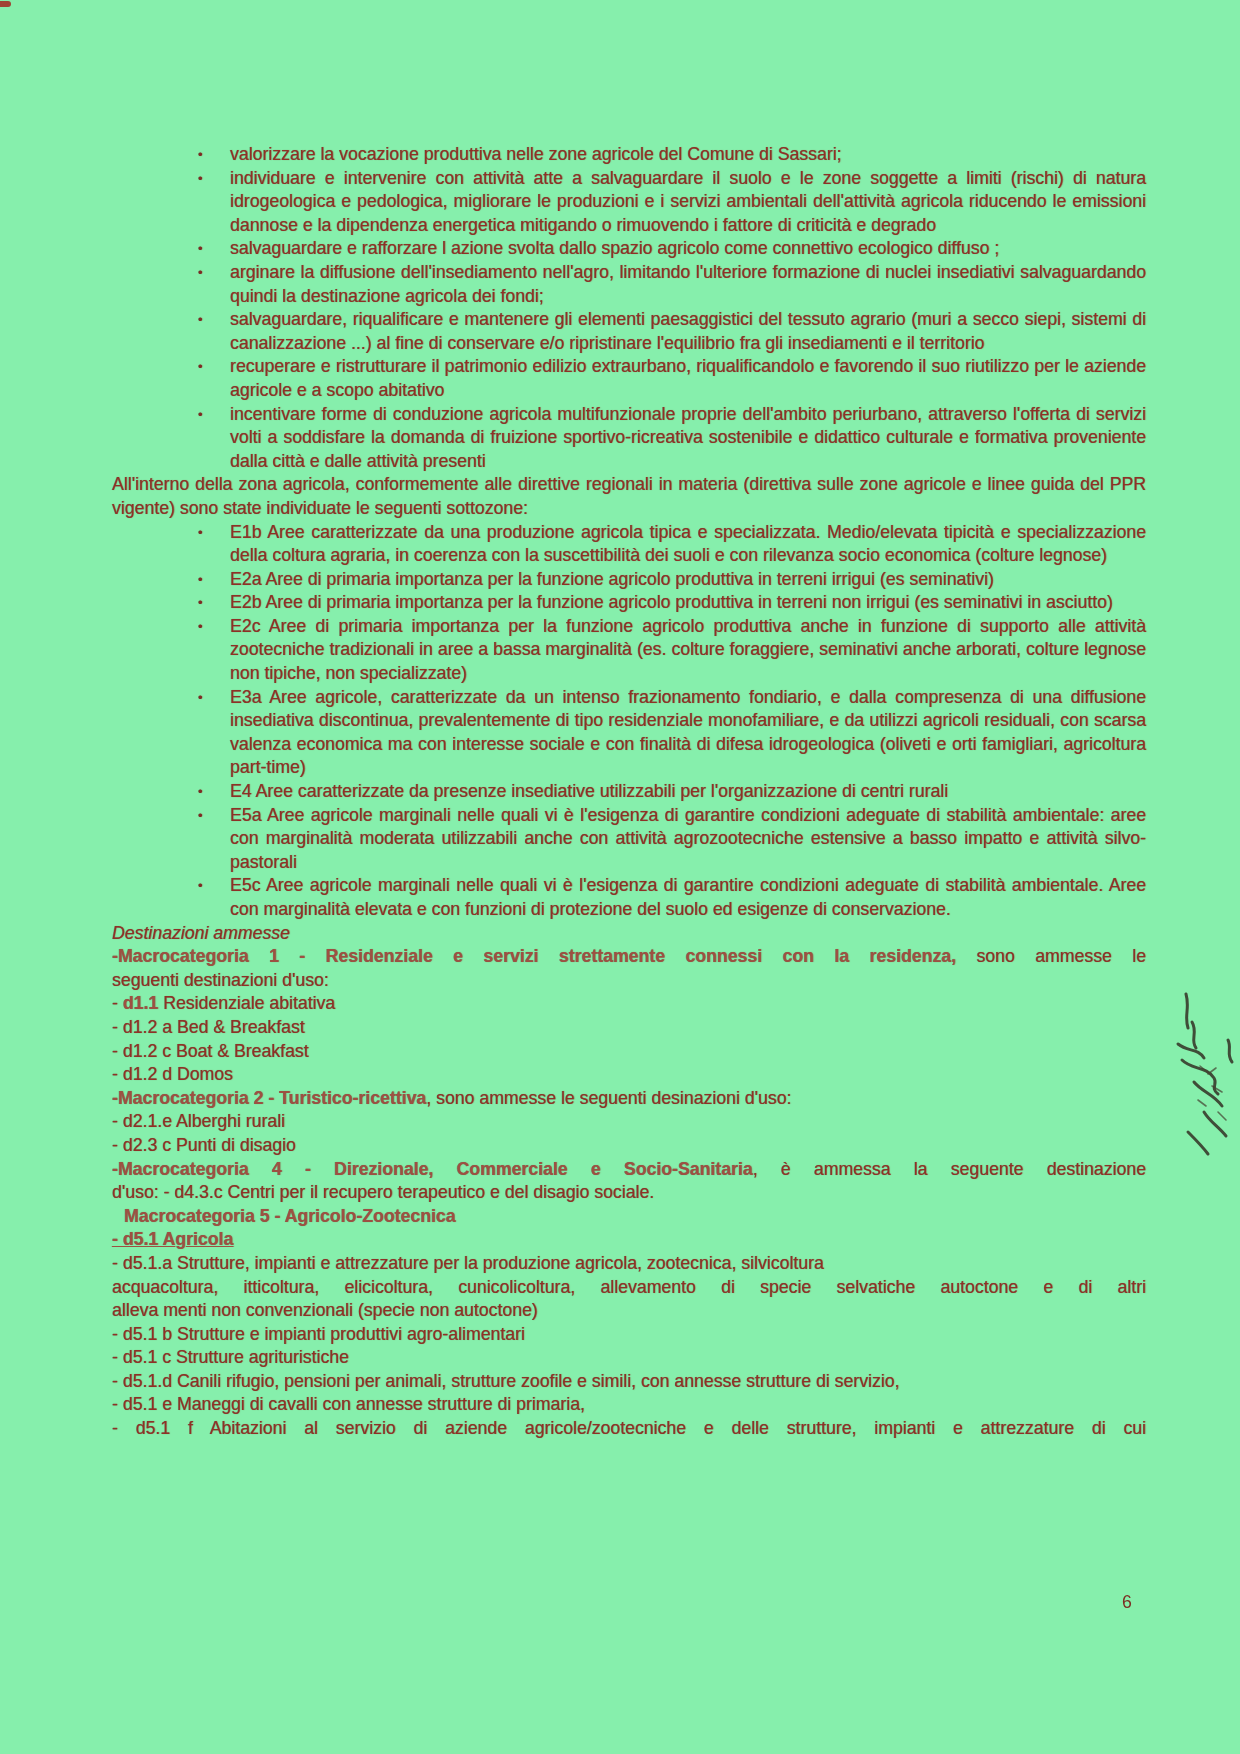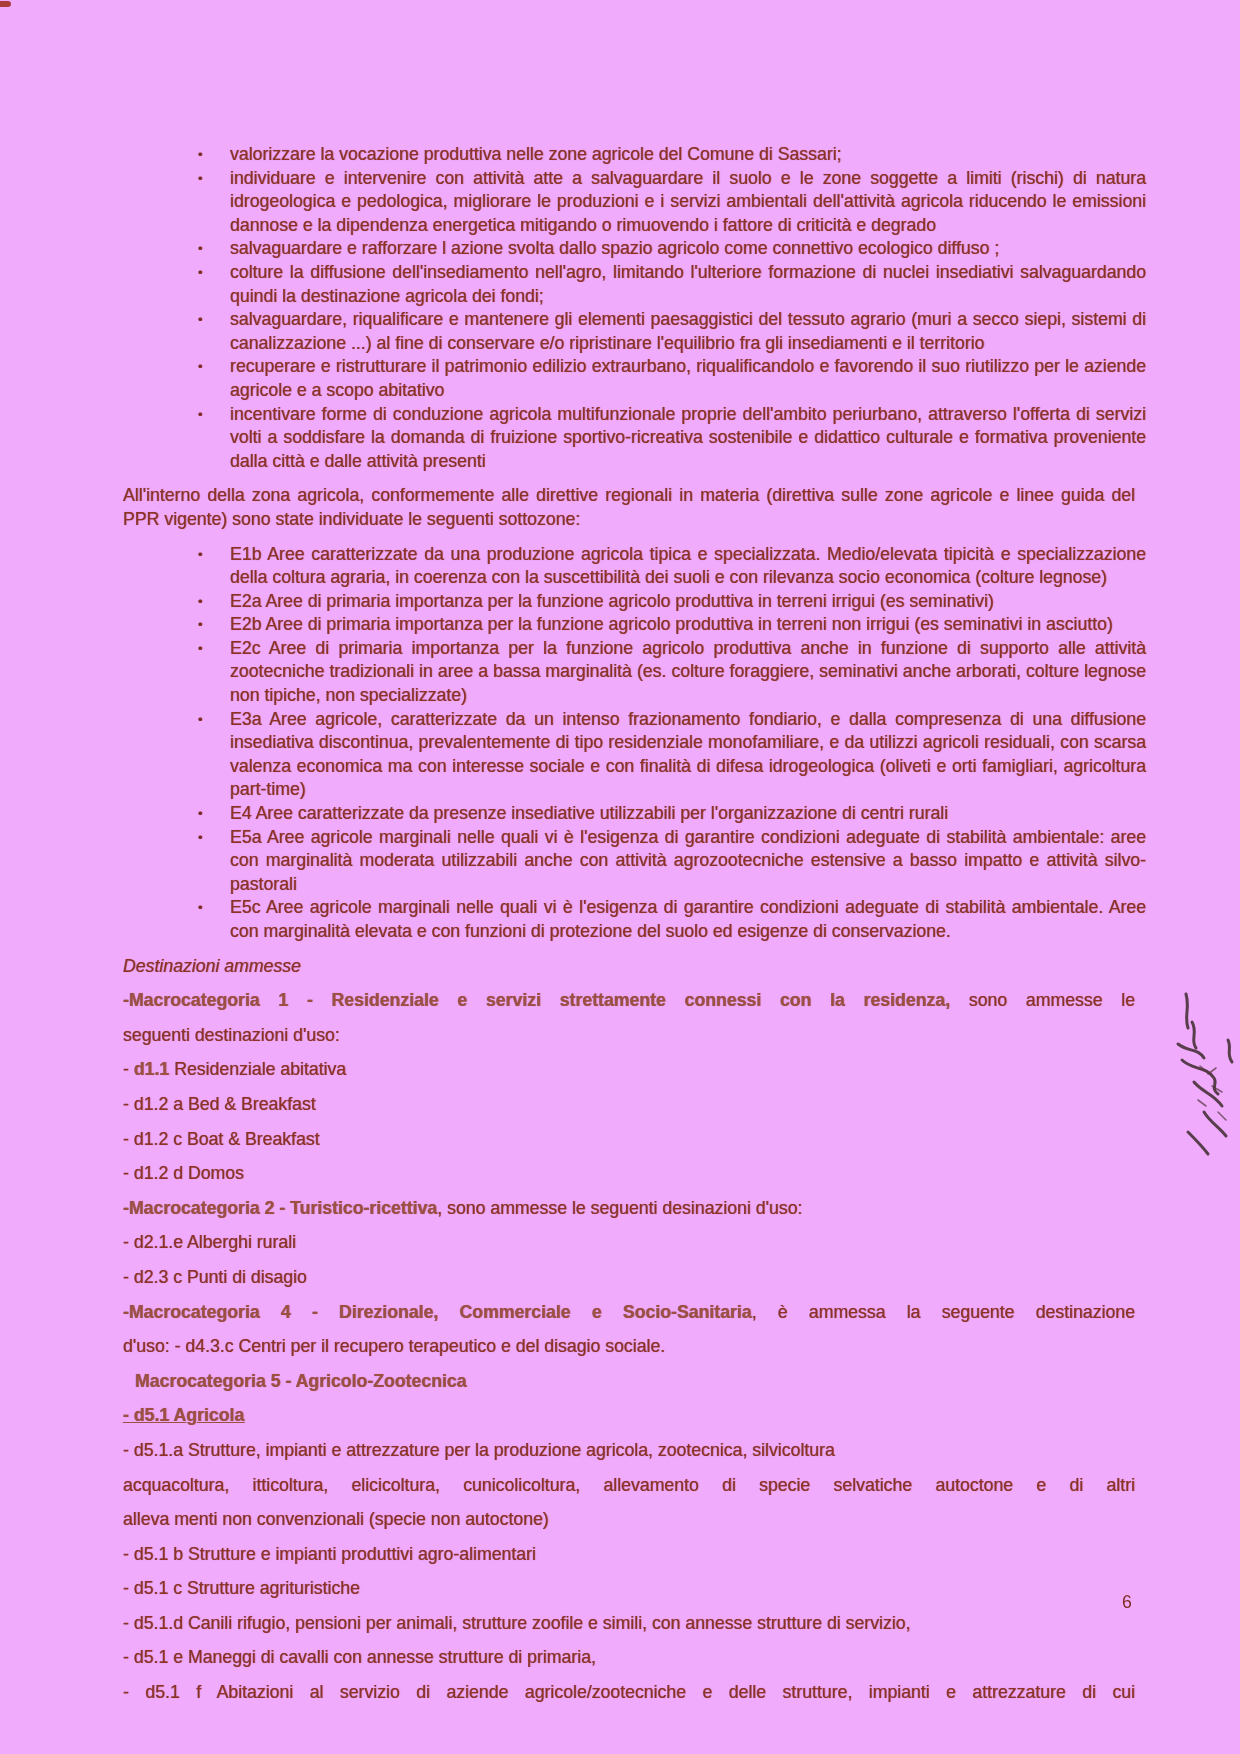--- a/index.html
+++ b/index.html
@@ -6,21 +6,21 @@
   body {
     width: 1240px; height: 1754px;
     background: #000000;
     font-family: "Liberation Sans", sans-serif;
     overflow: hidden;
     position: relative;
   }
   .page {
     position: absolute; left: 0; top: 0;
     width: 1240px; height: 1754px;
-    background: #f0abfc;
+    background: #86efac;
   }
   .textblock {
     position: absolute;
     left: 112px; top: 143px;
     width: 1034px;
     color: #8e3126;
     font-size: 17.7px;
     line-height: 23.6px;
     text-align: justify;
     filter: blur(0.35px);
@@ -32,21 +32,21 @@
     padding-left: 118px;
     text-align: justify;
   }
   ul.dotlist li::before {
     content: "\2022";
     position: absolute;
     left: 86px; top: 0;
     font-size: 13px;
     color: #7c2c22;
   }
-  .para { margin: 11px; }
+  .para { margin: 0; }
   .stretch { text-align: justify; text-align-last: justify; }
   .bold { font-weight: bold; color: #9d5042; }
   .italic { font-style: italic; }
   .underline { text-decoration: underline; }
   .indent-5 { padding-left: 12px; }
   .pagenum {
     position: absolute;
     left: 1122px; top: 1592px;
     color: #7d2d22;
     font-size: 17.7px;
@@ -74,21 +74,21 @@
 <div class="page">
 
   <div class="corner-mark"></div>
 
   <div class="textblock">
 
     <ul class="dotlist">
       <li>valorizzare la vocazione produttiva nelle zone agricole del Comune di Sassari;</li>
       <li>individuare e intervenire con attività atte a salvaguardare il suolo e le zone soggette a limiti (rischi) di natura idrogeologica e pedologica, migliorare le produzioni e i servizi ambientali dell'attività agricola riducendo le emissioni dannose e la dipendenza energetica mitigando o rimuovendo i fattore di criticità e degrado</li>
       <li>salvaguardare e rafforzare l azione svolta dallo spazio agricolo come connettivo ecologico diffuso ;</li>
-      <li>colture la diffusione dell'insediamento nell'agro, limitando l'ulteriore formazione di nuclei insediativi salvaguardando quindi la destinazione agricola dei fondi;</li>
+      <li>arginare la diffusione dell'insediamento nell'agro, limitando l'ulteriore formazione di nuclei insediativi salvaguardando quindi la destinazione agricola dei fondi;</li>
       <li>salvaguardare, riqualificare e mantenere gli elementi paesaggistici del tessuto agrario (muri a secco siepi, sistemi di canalizzazione ...) al fine di conservare e/o ripristinare l'equilibrio fra gli insediamenti e il territorio</li>
       <li>recuperare e ristrutturare il patrimonio edilizio extraurbano, riqualificandolo e favorendo il suo riutilizzo per le aziende agricole e a scopo abitativo</li>
       <li>incentivare forme di conduzione agricola multifunzionale proprie dell'ambito periurbano, attraverso l'offerta di servizi volti a soddisfare la domanda di fruizione sportivo-ricreativa sostenibile e didattico culturale e formativa proveniente dalla città e dalle attività presenti</li>
     </ul>
 
     <p class="para">All'interno della zona agricola, conformemente alle direttive regionali in materia (direttiva sulle zone agricole e linee guida del PPR vigente) sono state individuate le seguenti sottozone:</p>
 
     <ul class="dotlist">
       <li>E1b Aree caratterizzate da una produzione agricola tipica e specializzata. Medio/elevata tipicità e specializzazione della coltura agraria, in coerenza con la suscettibilità dei suoli e con rilevanza socio economica (colture legnose)</li>
       <li>E2a Aree di primaria importanza per la funzione agricolo produttiva in terreni irrigui (es seminativi)</li>

